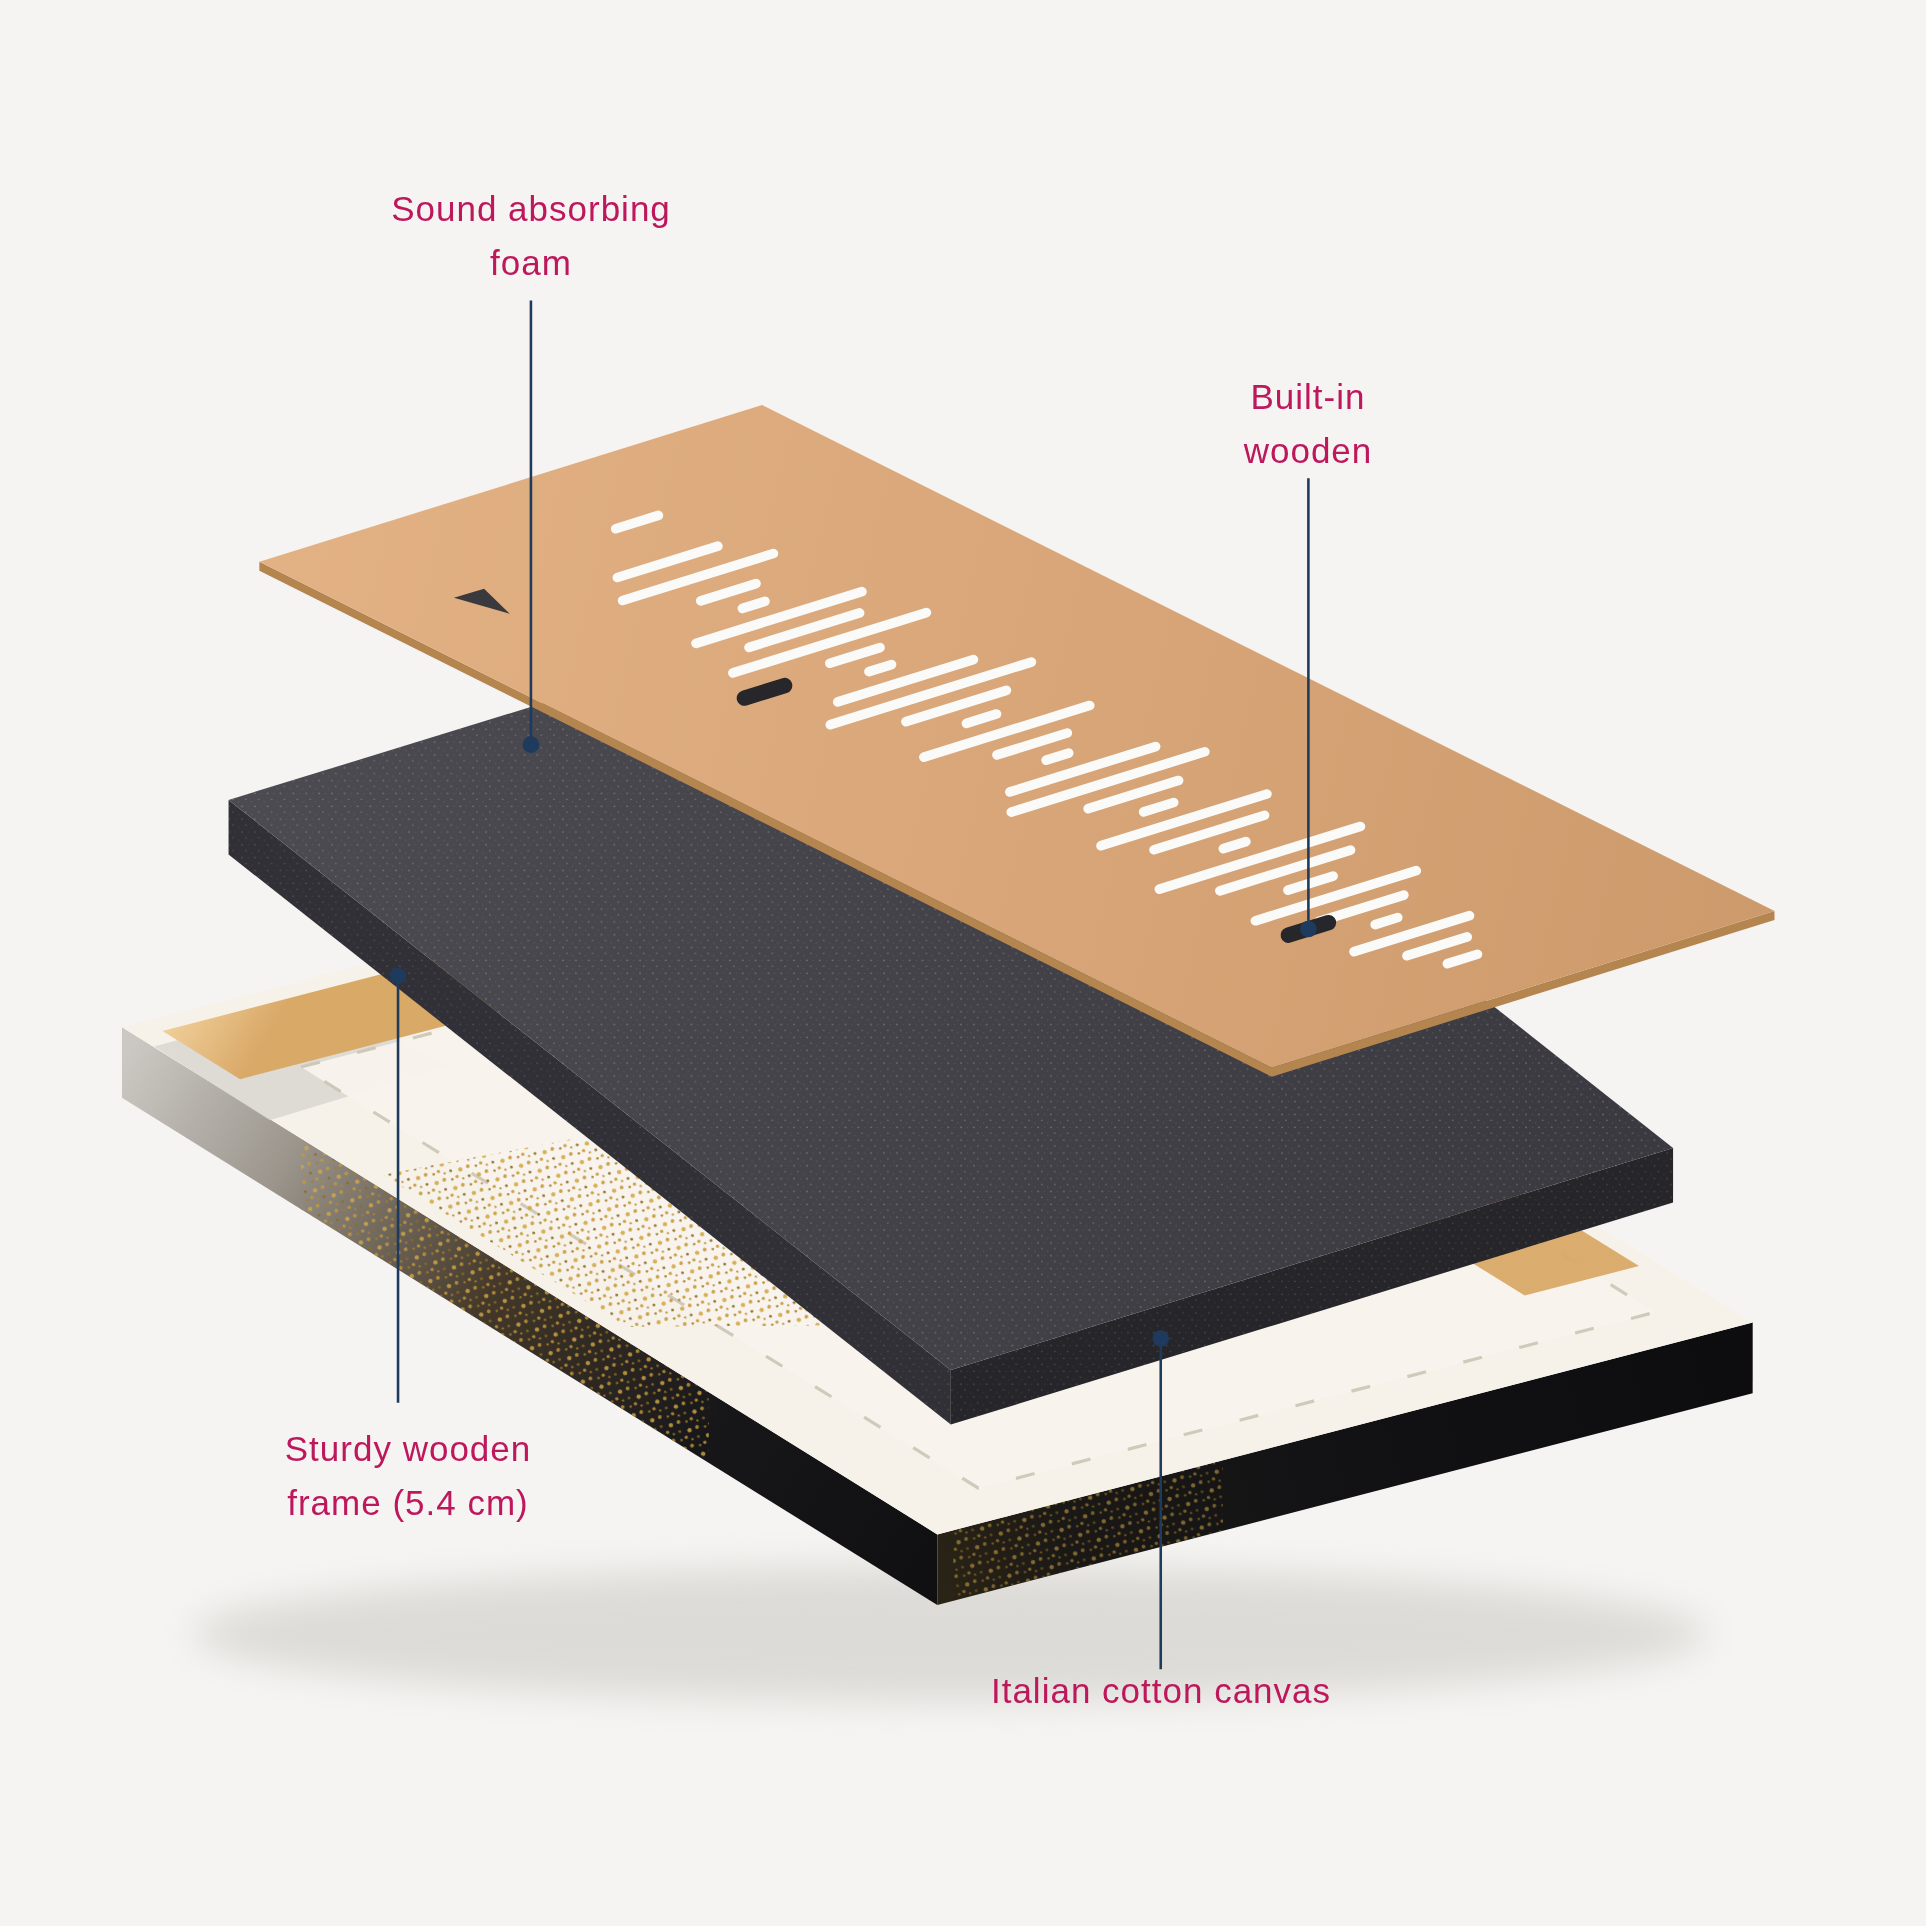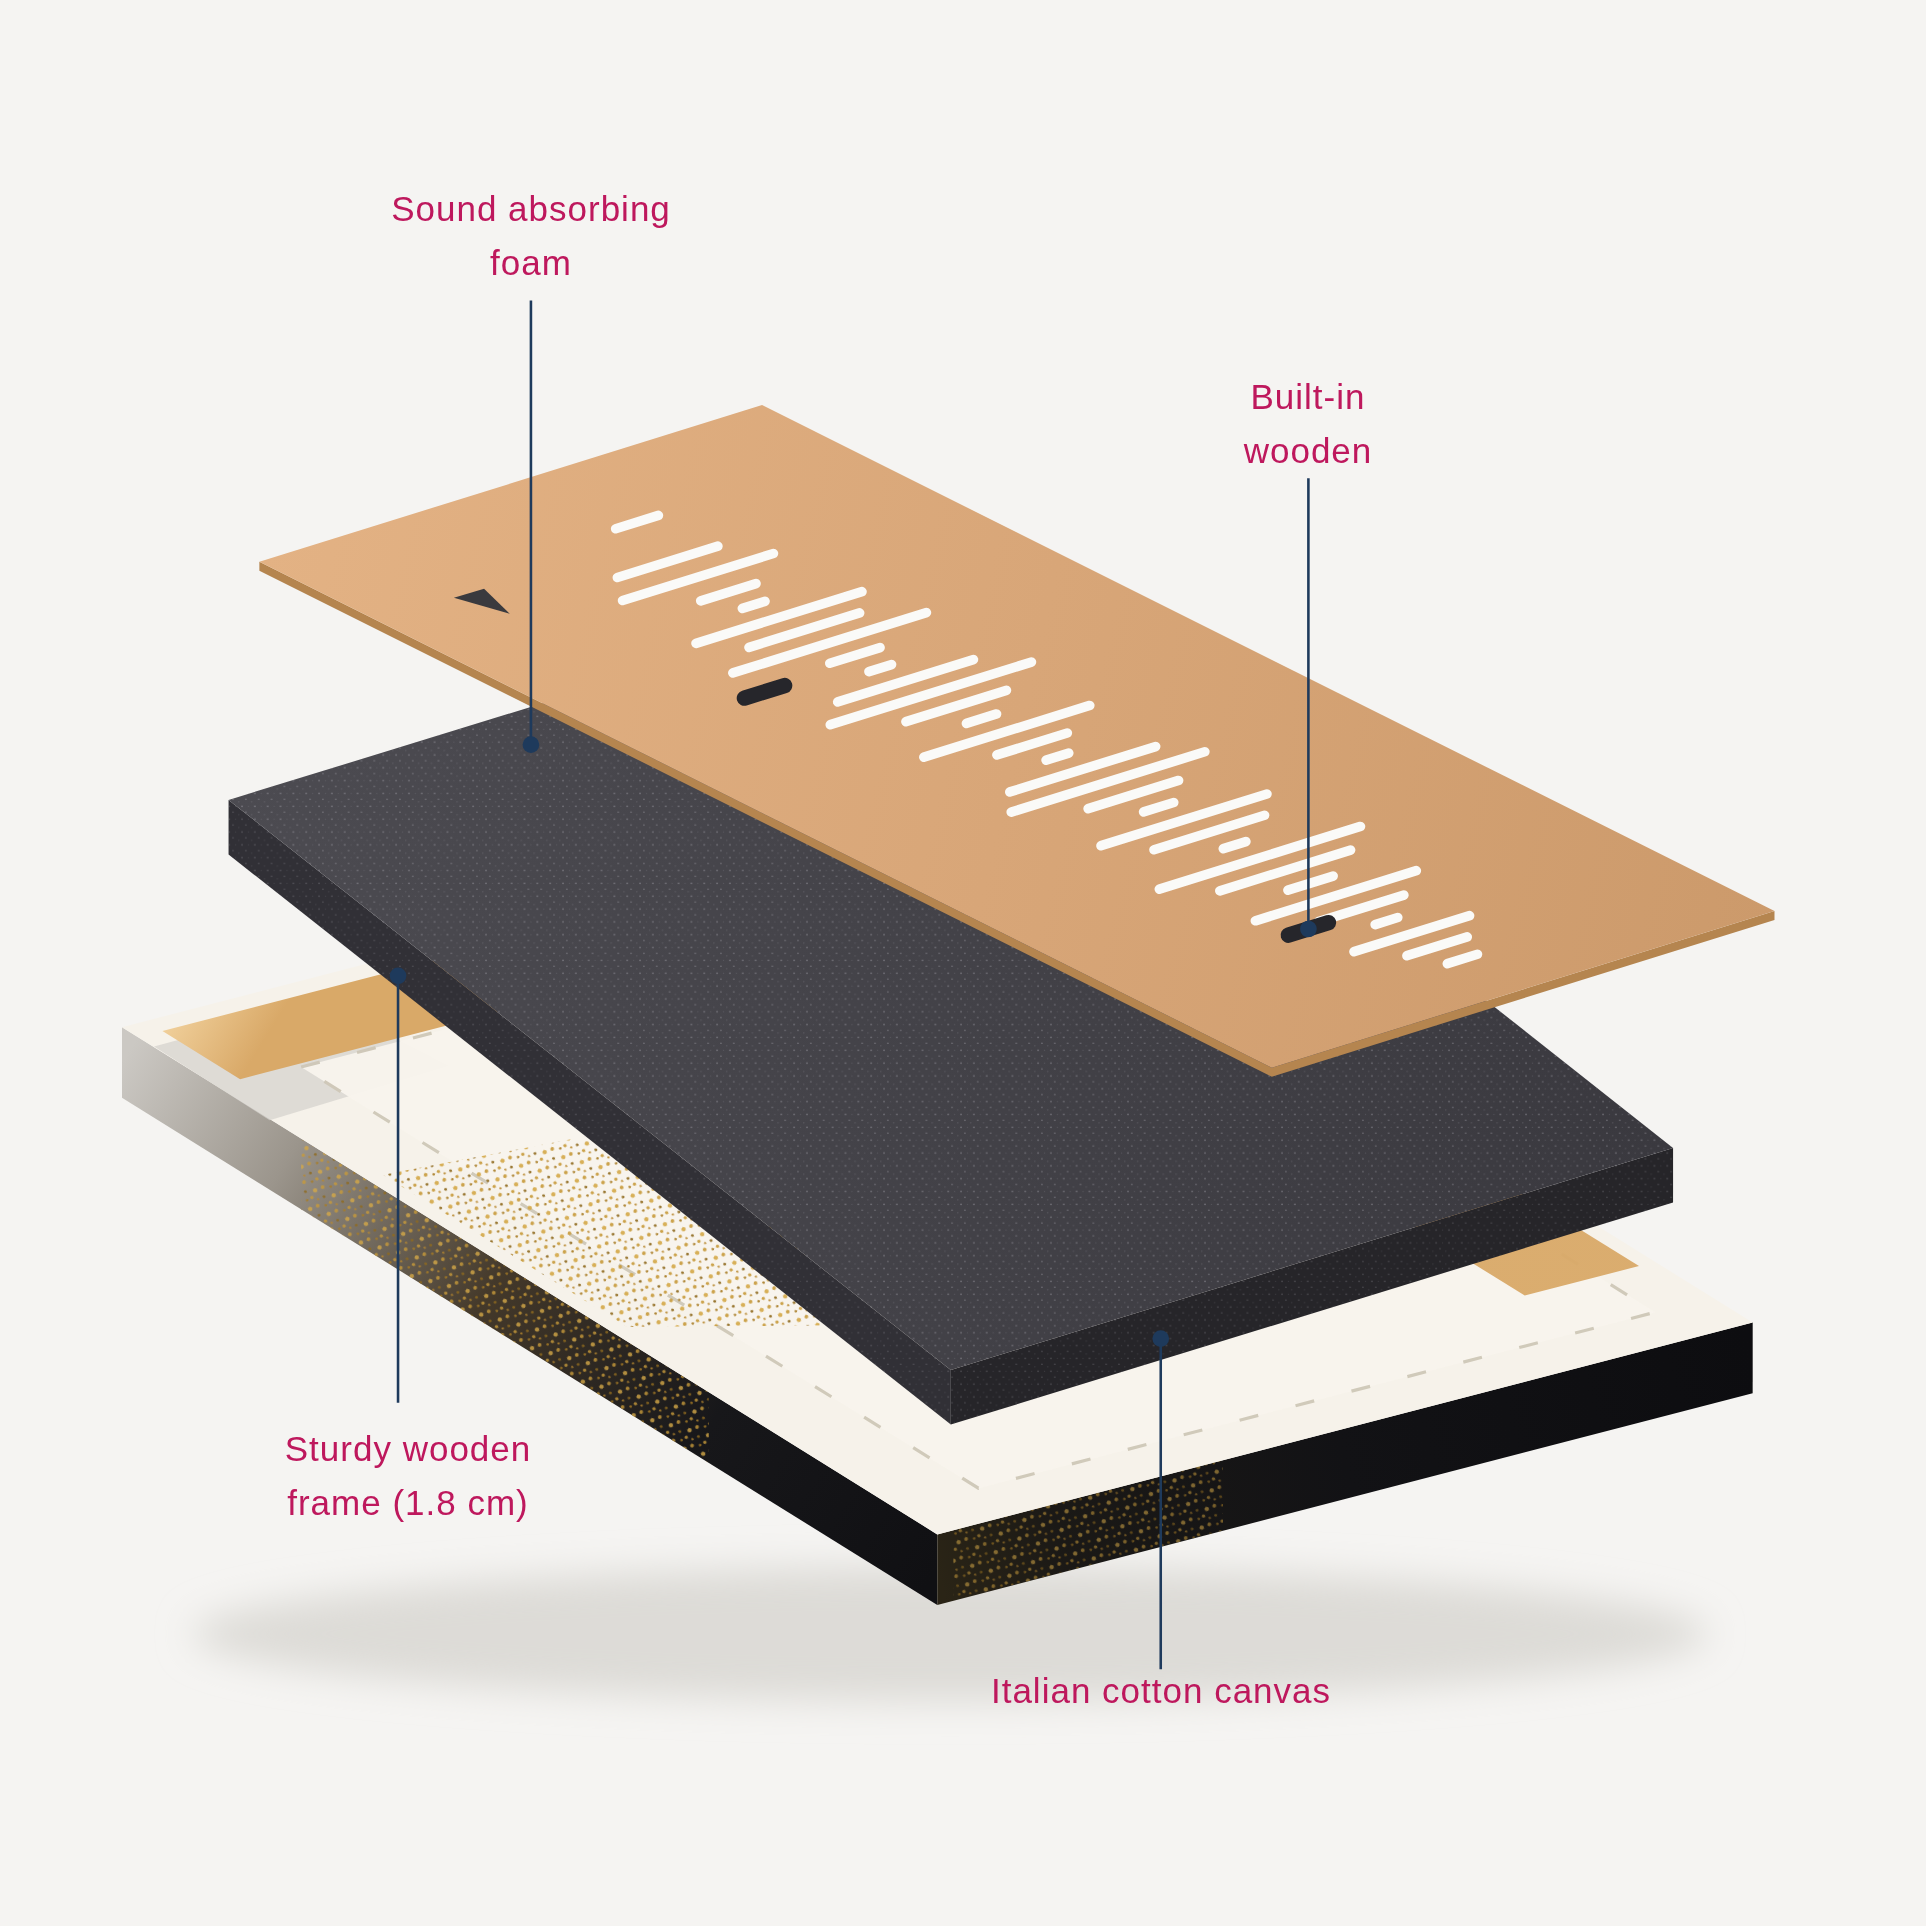--- a/index.html
+++ b/index.html
@@ -173,21 +173,21 @@
     <span>foam</span>
   </div>
 
   <div class="label" style="left:1308px; top:363px;margin-top:7px;">
     <span>Built-in</span>
     <span>wooden</span>
   </div>
 
   <div class="label" style="left:408px; top:1422px;">
     <span>Sturdy wooden</span>
-    <span>frame (1.8 cm)</span>
+    <span>frame (5.4 cm)</span>
   </div>
 
   <div class="label" style="left:1161px; top:1664px;text-align:right;">
     <span>Italian cotton canvas</span>
   </div>
 
 </div>
 
 
 </body></html>

